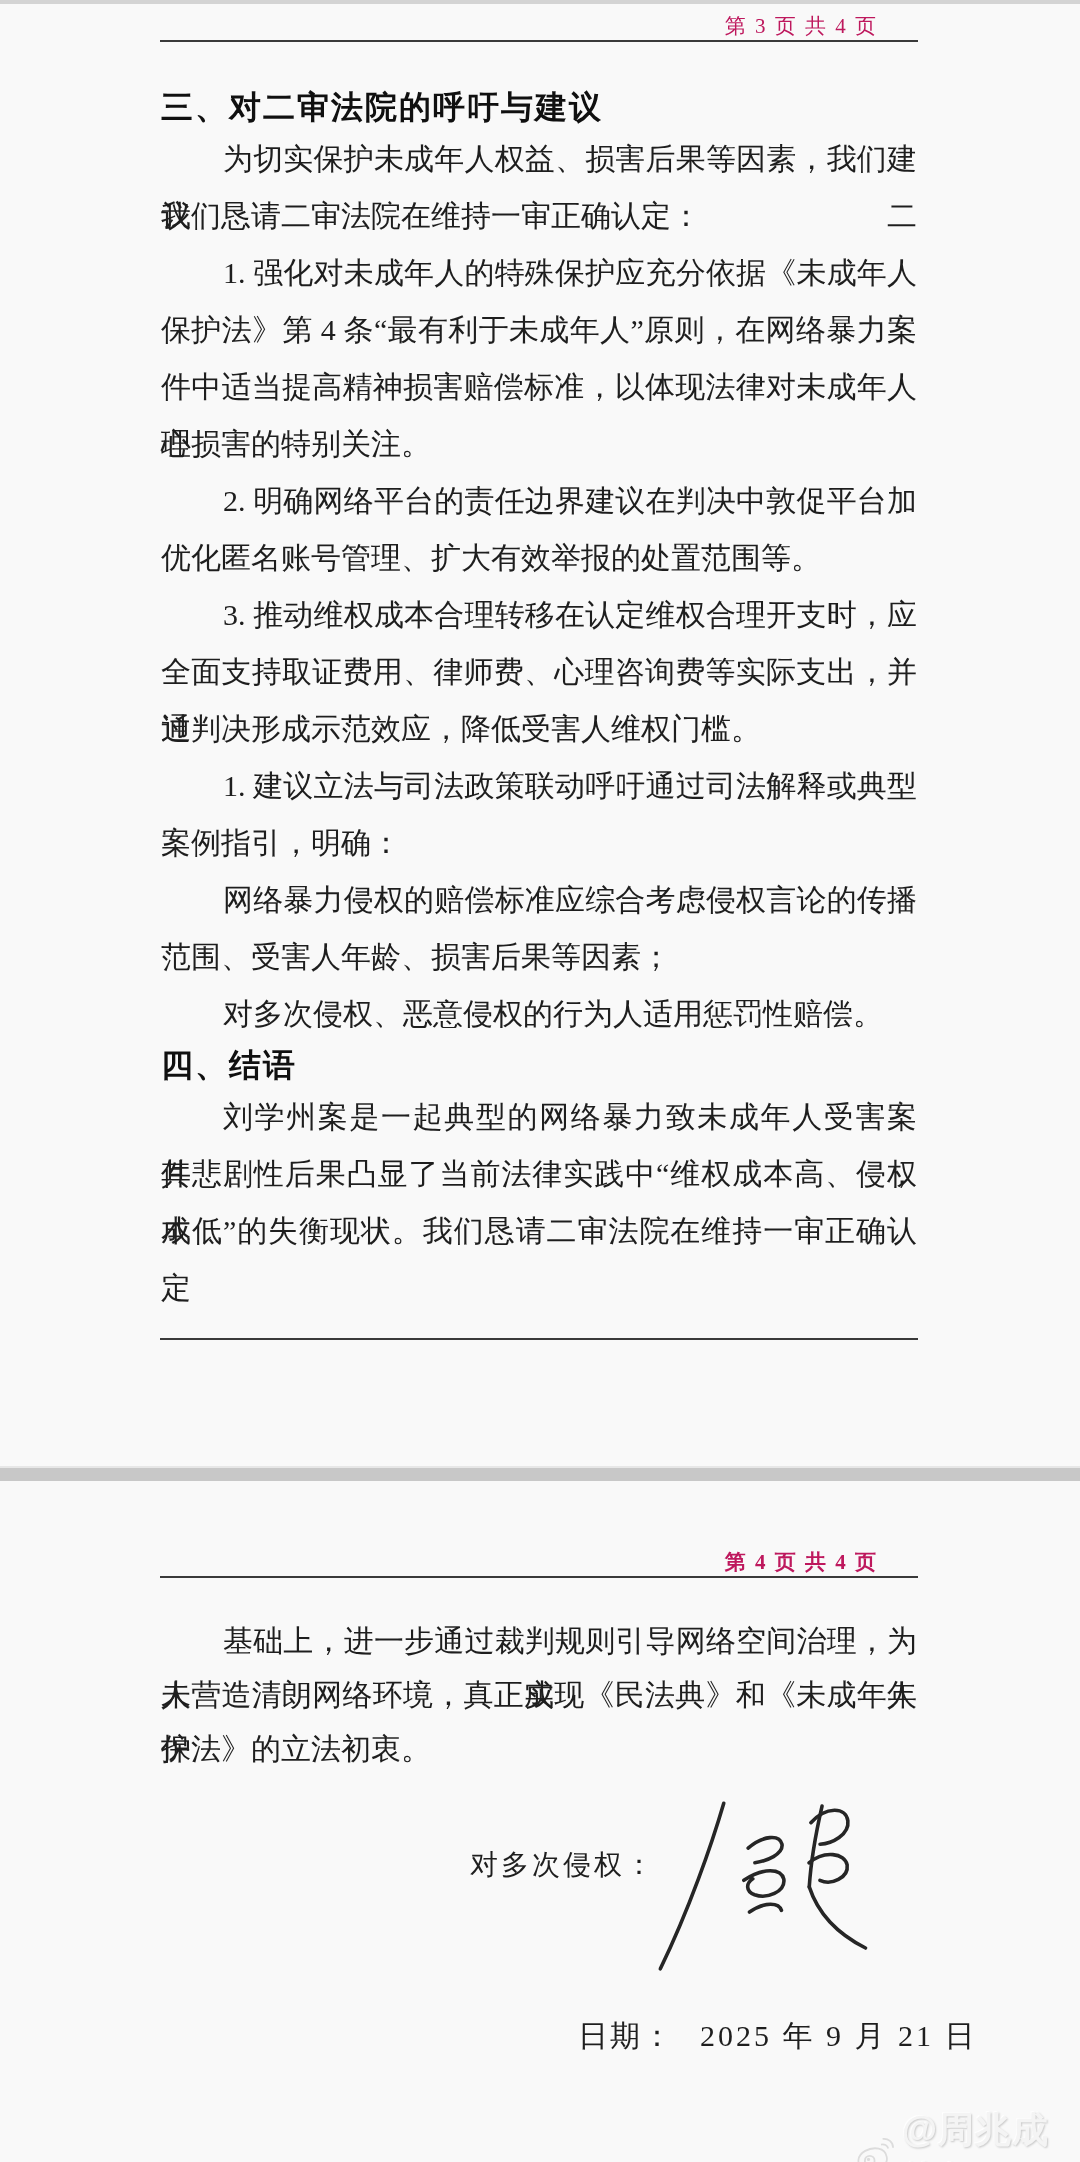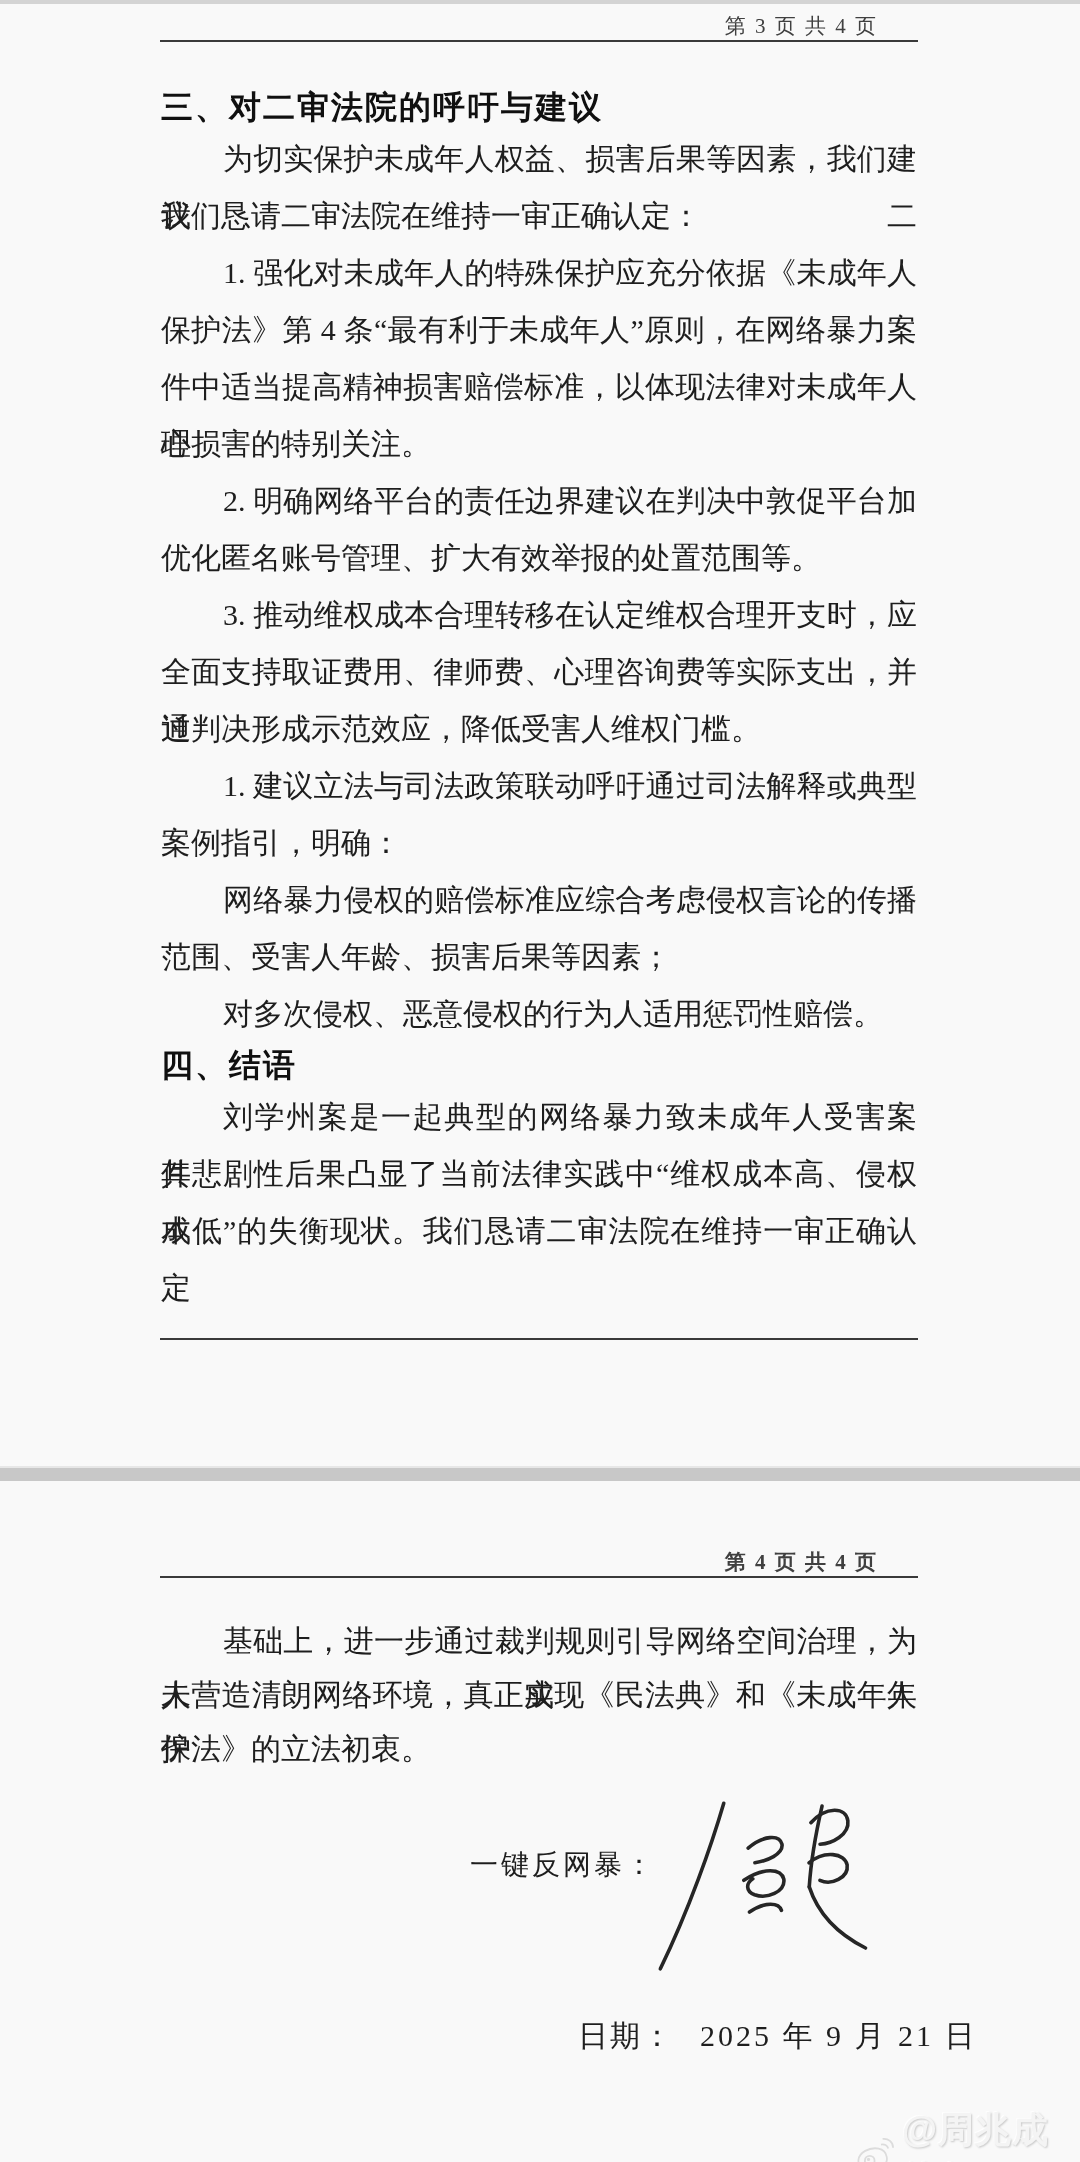--- a/index.html
+++ b/index.html
@@ -6,21 +6,21 @@
   body{
     width:1080px;height:2162px;position:relative;overflow:hidden;
     background:#f9f9f9;color:#222;
     font-family:"Liberation Serif","DejaVu Serif",serif;
   }
   .top-strip{position:absolute;top:0;left:0;width:1080px;height:4px;background:#d4d4d4;}
   .page{position:absolute;left:0;width:1080px;}
   .header-row{
     position:absolute;left:160px;width:758px;height:28px;box-sizing:content-box;
     border-bottom:2px solid #3a3a3a;text-align:right;padding-right:40px;width:718px;
-    font-size:21px;line-height:28px;letter-spacing:2px;color:#404040;
+    font-size:21px;line-height:28px;letter-spacing:2px;color:#be185d;
   }
   .blocks{position:absolute;left:161px;width:756px;}
   .h-line{
     font-family:Liberation Serif, serif;
     font-weight:700;font-size:32px;color:#101010;
     height:46px;line-height:46px;letter-spacing:2px;
   }
   .b-line{
     font-size:30px;height:57px;line-height:57px;color:#1e1e1e;
     text-align:justify;white-space:nowrap;
@@ -88,21 +88,21 @@
 <div class="page p4">
   <div class="header-row" style="top:1548px;font-weight:bold;">
     <span>第 4 页 共 4 页</span>
   </div>
   <div class="blocks" style="top:1614px;">
       <div class="b-line indent fill">基础上，进一步通过裁判规则引导网络空间治理，为未成年</div>
       <div class="b-line fill">人营造清朗网络环境，真正实现《民法典》和《未成年人保</div>
       <div class="b-line">护法》的立法初衷。</div>
     </div>
 
-  <div class="sig-label">一键反网暴：</div>
+  <div class="sig-label">对多次侵权：</div>
 
   <svg class="sig-svg" width="235" height="175" viewBox="0 0 235 175" aria-label="signature">
     <path d="M96,6 C82,46 56,110 24,168"></path>
     <path d="M118,52 C134,40 150,40 152,50 C153,60 136,66 124,67"></path>
     <path d="M112,84 C132,72 150,74 152,85 C153,98 134,104 122,99 C113,95 114,87 121,83"></path>
     <path d="M116,116 C132,106 146,108 148,116"></path>
     <path d="M194,14 C186,42 180,68 177,94"></path>
     <path d="M182,30 C198,14 218,16 219,30 C220,44 202,52 190,52"></path>
     <path d="M178,70 C194,58 214,62 216,74 C217,87 199,94 188,88"></path>
     <path d="M177,94 C184,120 202,142 230,158"></path>

